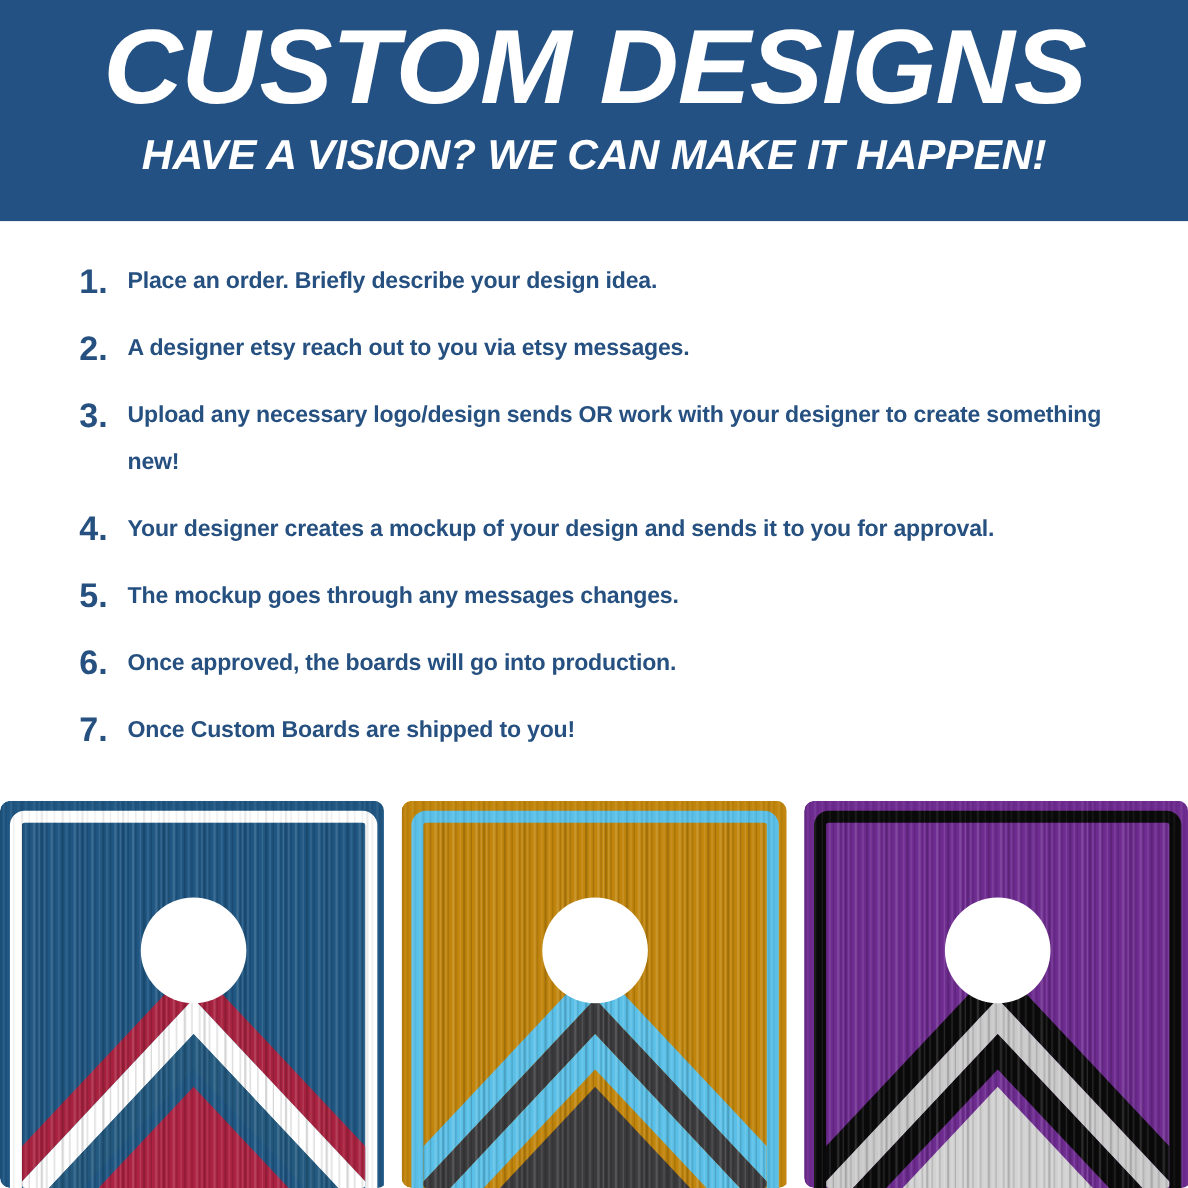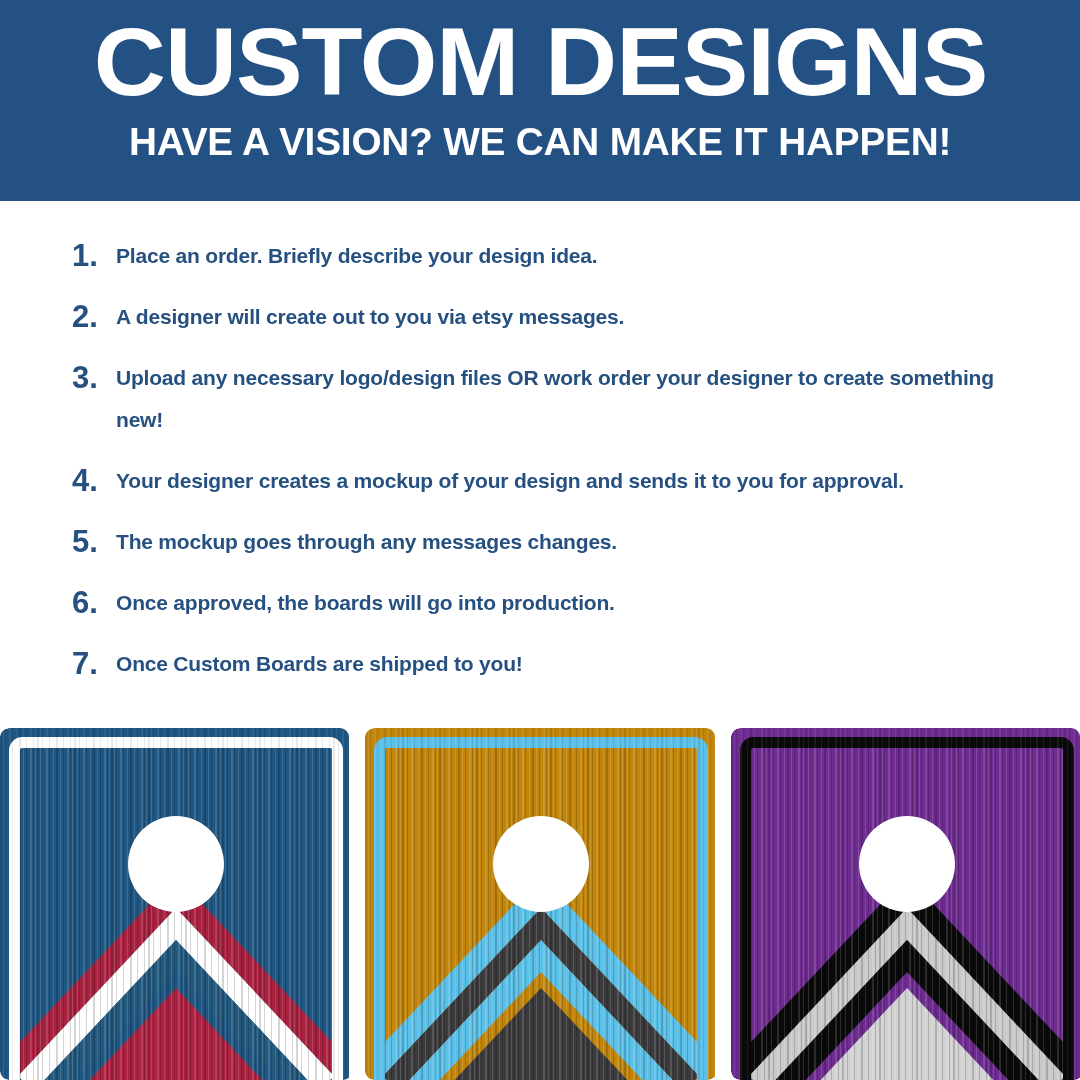--- a/index.html
+++ b/index.html
@@ -23,20 +23,21 @@
     position: absolute;
     left: 0; top: 0;
     width: 1080px;
     height: 201px;
     background: #245183;
     display: flex;
     flex-direction: column;
     align-items: center;
     justify-content: flex-start;
     padding-top: 14px;
+    font-style: italic;
   }
   .banner-title {
     color: #ffffff;
     font-family: "Liberation Sans", sans-serif;
     font-weight: bold;
     font-size: 96px;
     line-height: 1.0;
     letter-spacing: -1px;
     transform: scaleX(1.04);
     white-space: nowrap;
@@ -118,26 +119,26 @@
 
   <div class="steps">
 
     <div class="step">
       <div class="step-num">1.</div>
       <div class="step-text">Place an order. Briefly describe your design idea.</div>
     </div>
 
     <div class="step">
       <div class="step-num">2.</div>
-      <div class="step-text">A designer will create out to you via etsy messages.</div>
+      <div class="step-text">A designer etsy reach out to you via etsy messages.</div>
     </div>
 
     <div class="step">
       <div class="step-num">3.</div>
-      <div class="step-text">Upload any necessary logo/design files OR work order your designer to create something new!</div>
+      <div class="step-text">Upload any necessary logo/design sends OR work with your designer to create something new!</div>
     </div>
 
     <div class="step">
       <div class="step-num">4.</div>
       <div class="step-text">Your designer creates a mockup of your design and sends it to you for approval.</div>
     </div>
 
     <div class="step">
       <div class="step-num">5.</div>
       <div class="step-text">The mockup goes through any messages changes.</div>

